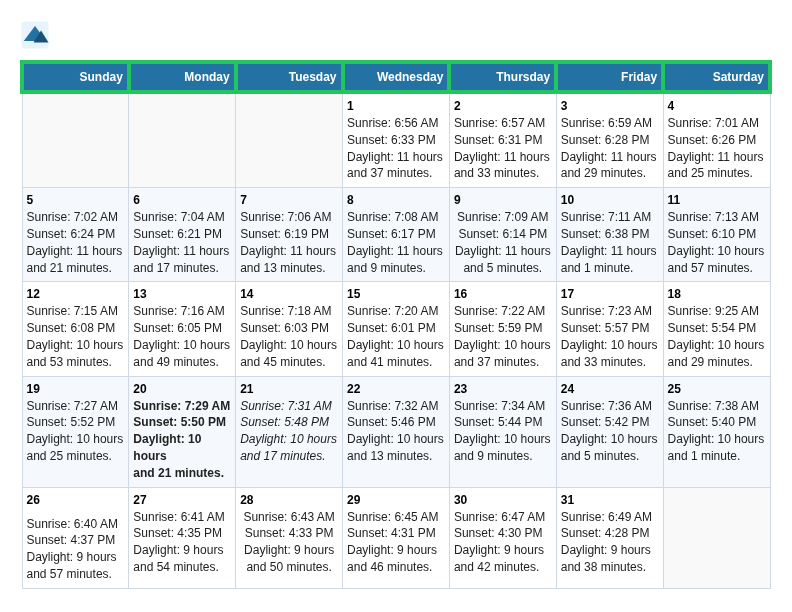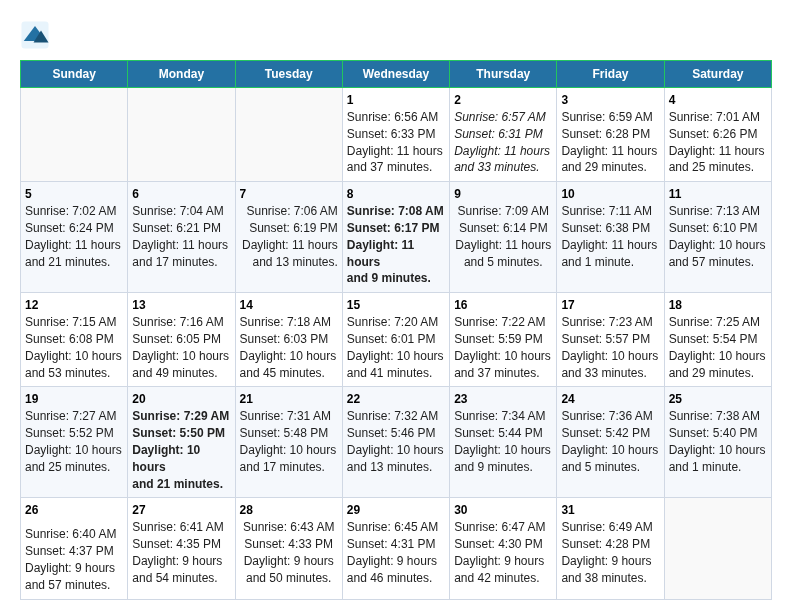--- a/index.html
+++ b/index.html
@@ -46,24 +46,24 @@
     }
     table {
       width: 100%;
       border-collapse: collapse;
       font-size: 11px;
     }
     thead tr th {
       background-color: #2471a3;
       color: #fff;
       padding: 6px 4px;
-      text-align: center;
+      text-align: right;
       font-size: 12px;
       font-weight: bold;
-      border: 1px solid #22c55e;
+      border: 4px solid #22c55e;
     }
     tbody tr {
       border-bottom: 1px solid #ddd;
     }
     tbody tr:nth-child(odd) {
       background: #fff;
     }
     tbody tr:nth-child(even) {
       background: #f5f8fc;
     }
@@ -129,21 +129,21 @@
         <td class="empty"></td>
         <td>
           <span class="day-num">1</span>
           <div class="day-info" style="white-space: pre-line;">Sunrise: 6:56 AM
 Sunset: 6:33 PM
 Daylight: 11 hours
 and 37 minutes.</div>
         </td>
         <td>
           <span class="day-num">2</span>
-          <div class="day-info" style="white-space: pre-line; font-style: italic;">Sunrise: 6:57 AM
+          <div class="day-info" style="white-space: pre-line;">Sunrise: 6:57 AM
 Sunset: 6:31 PM
 Daylight: 11 hours
 and 33 minutes.</div>
         </td>
         <td>
           <span class="day-num">3</span>
           <div class="day-info" style="white-space: pre-line;">Sunrise: 6:59 AM
 Sunset: 6:28 PM
 Daylight: 11 hours
 and 29 minutes.</div>
@@ -166,28 +166,28 @@
         </td>
         <td>
           <span class="day-num">6</span>
           <div class="day-info" style="white-space: pre-line;">Sunrise: 7:04 AM
 Sunset: 6:21 PM
 Daylight: 11 hours
 and 17 minutes.</div>
         </td>
         <td>
           <span class="day-num">7</span>
-          <div class="day-info" style="white-space: pre-line; text-align: right;">Sunrise: 7:06 AM
+          <div class="day-info" style="white-space: pre-line;">Sunrise: 7:06 AM
 Sunset: 6:19 PM
 Daylight: 11 hours
 and 13 minutes.</div>
         </td>
         <td>
           <span class="day-num">8</span>
-          <div class="day-info" style="white-space: pre-line; font-weight: bold;">Sunrise: 7:08 AM
+          <div class="day-info" style="white-space: pre-line;">Sunrise: 7:08 AM
 Sunset: 6:17 PM
 Daylight: 11 hours
 and 9 minutes.</div>
         </td>
         <td>
           <span class="day-num">9</span>
           <div class="day-info" style="white-space: pre-line; text-align: center;">Sunrise: 7:09 AM
 Sunset: 6:14 PM
 Daylight: 11 hours
 and 5 minutes.</div>
@@ -245,21 +245,21 @@
         </td>
         <td>
           <span class="day-num">17</span>
           <div class="day-info" style="white-space: pre-line;">Sunrise: 7:23 AM
 Sunset: 5:57 PM
 Daylight: 10 hours
 and 33 minutes.</div>
         </td>
         <td>
           <span class="day-num">18</span>
-          <div class="day-info" style="white-space: pre-line;">Sunrise: 7:25 AM
+          <div class="day-info" style="white-space: pre-line;">Sunrise: 9:25 AM
 Sunset: 5:54 PM
 Daylight: 10 hours
 and 29 minutes.</div>
         </td>
       </tr>
       <tr class="week-row">
         <td>
           <span class="day-num">19</span>
           <div class="day-info" style="white-space: pre-line;">Sunrise: 7:27 AM
 Sunset: 5:52 PM
@@ -268,21 +268,21 @@
         </td>
         <td>
           <span class="day-num">20</span>
           <div class="day-info" style="white-space: pre-line; font-weight: bold;">Sunrise: 7:29 AM
 Sunset: 5:50 PM
 Daylight: 10 hours
 and 21 minutes.</div>
         </td>
         <td>
           <span class="day-num">21</span>
-          <div class="day-info" style="white-space: pre-line;">Sunrise: 7:31 AM
+          <div class="day-info" style="white-space: pre-line; font-style: italic;">Sunrise: 7:31 AM
 Sunset: 5:48 PM
 Daylight: 10 hours
 and 17 minutes.</div>
         </td>
         <td>
           <span class="day-num">22</span>
           <div class="day-info" style="white-space: pre-line;">Sunrise: 7:32 AM
 Sunset: 5:46 PM
 Daylight: 10 hours
 and 13 minutes.</div>

